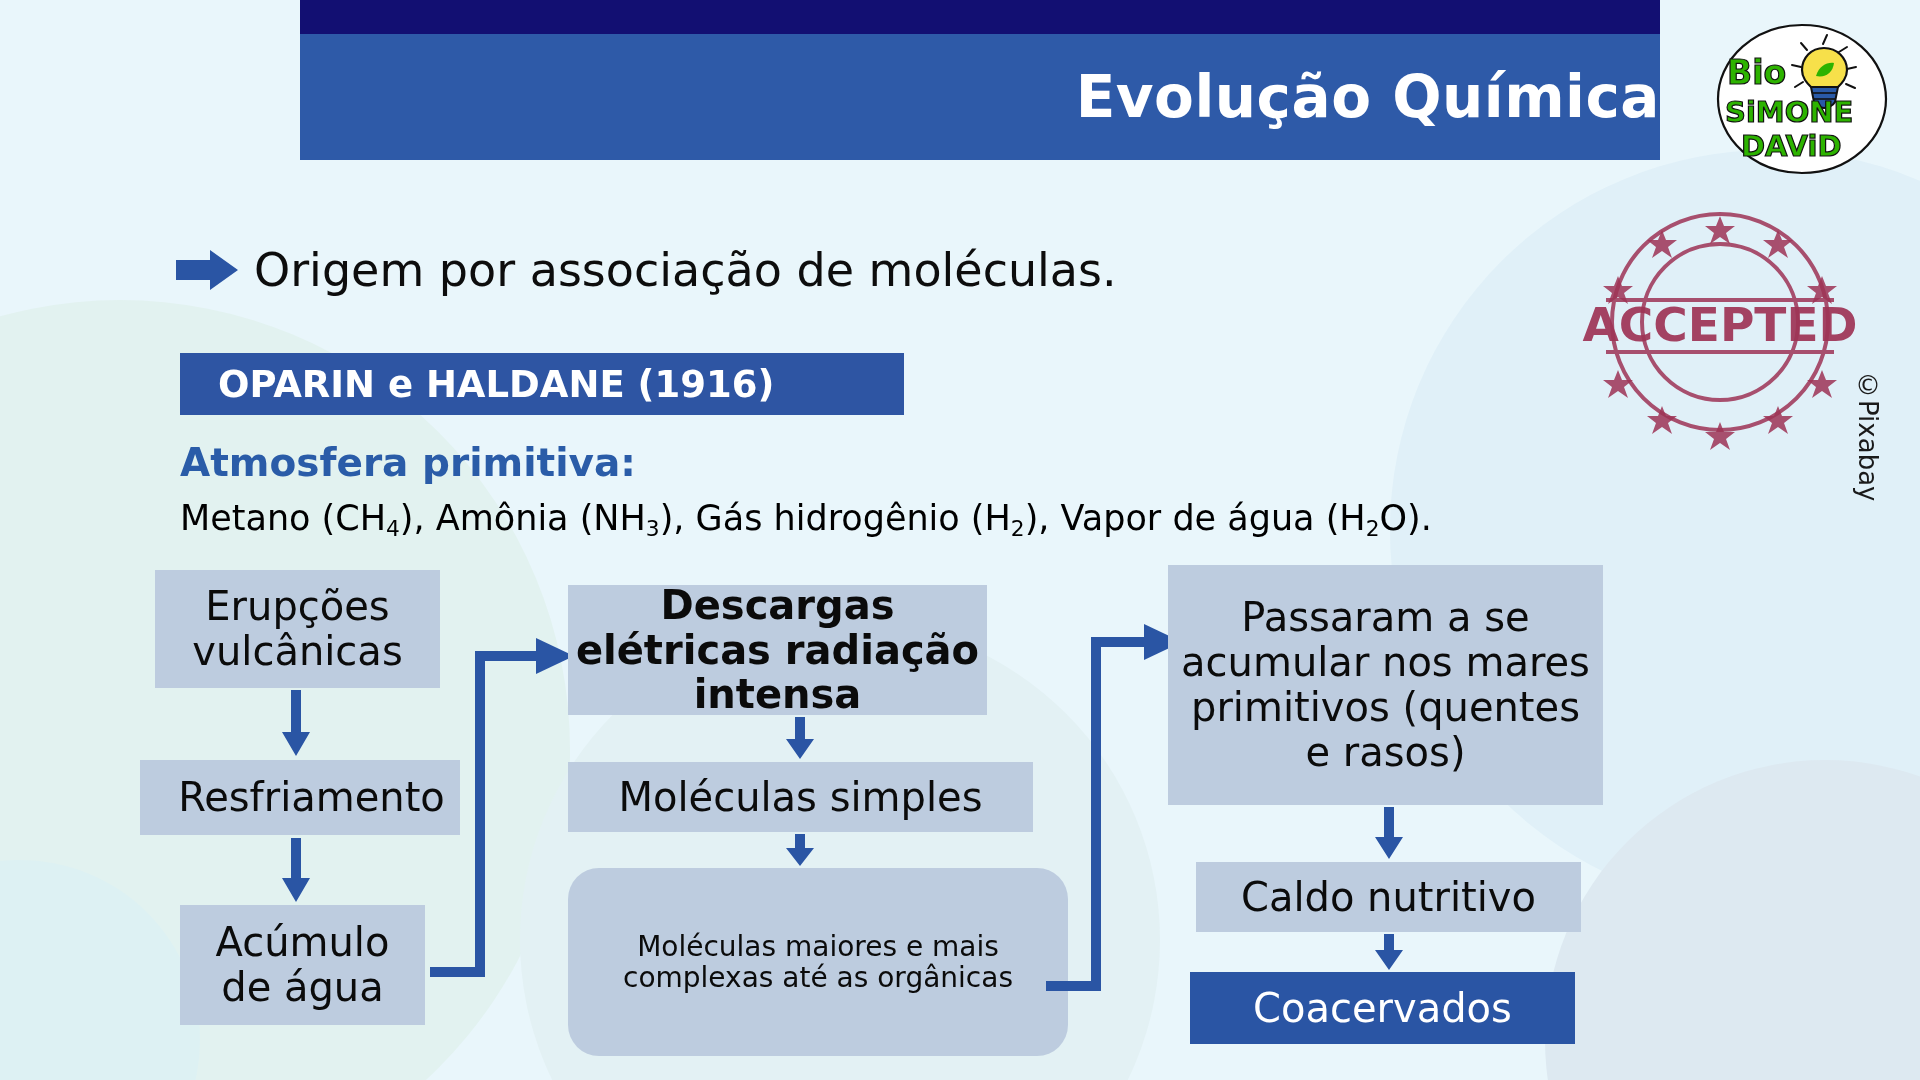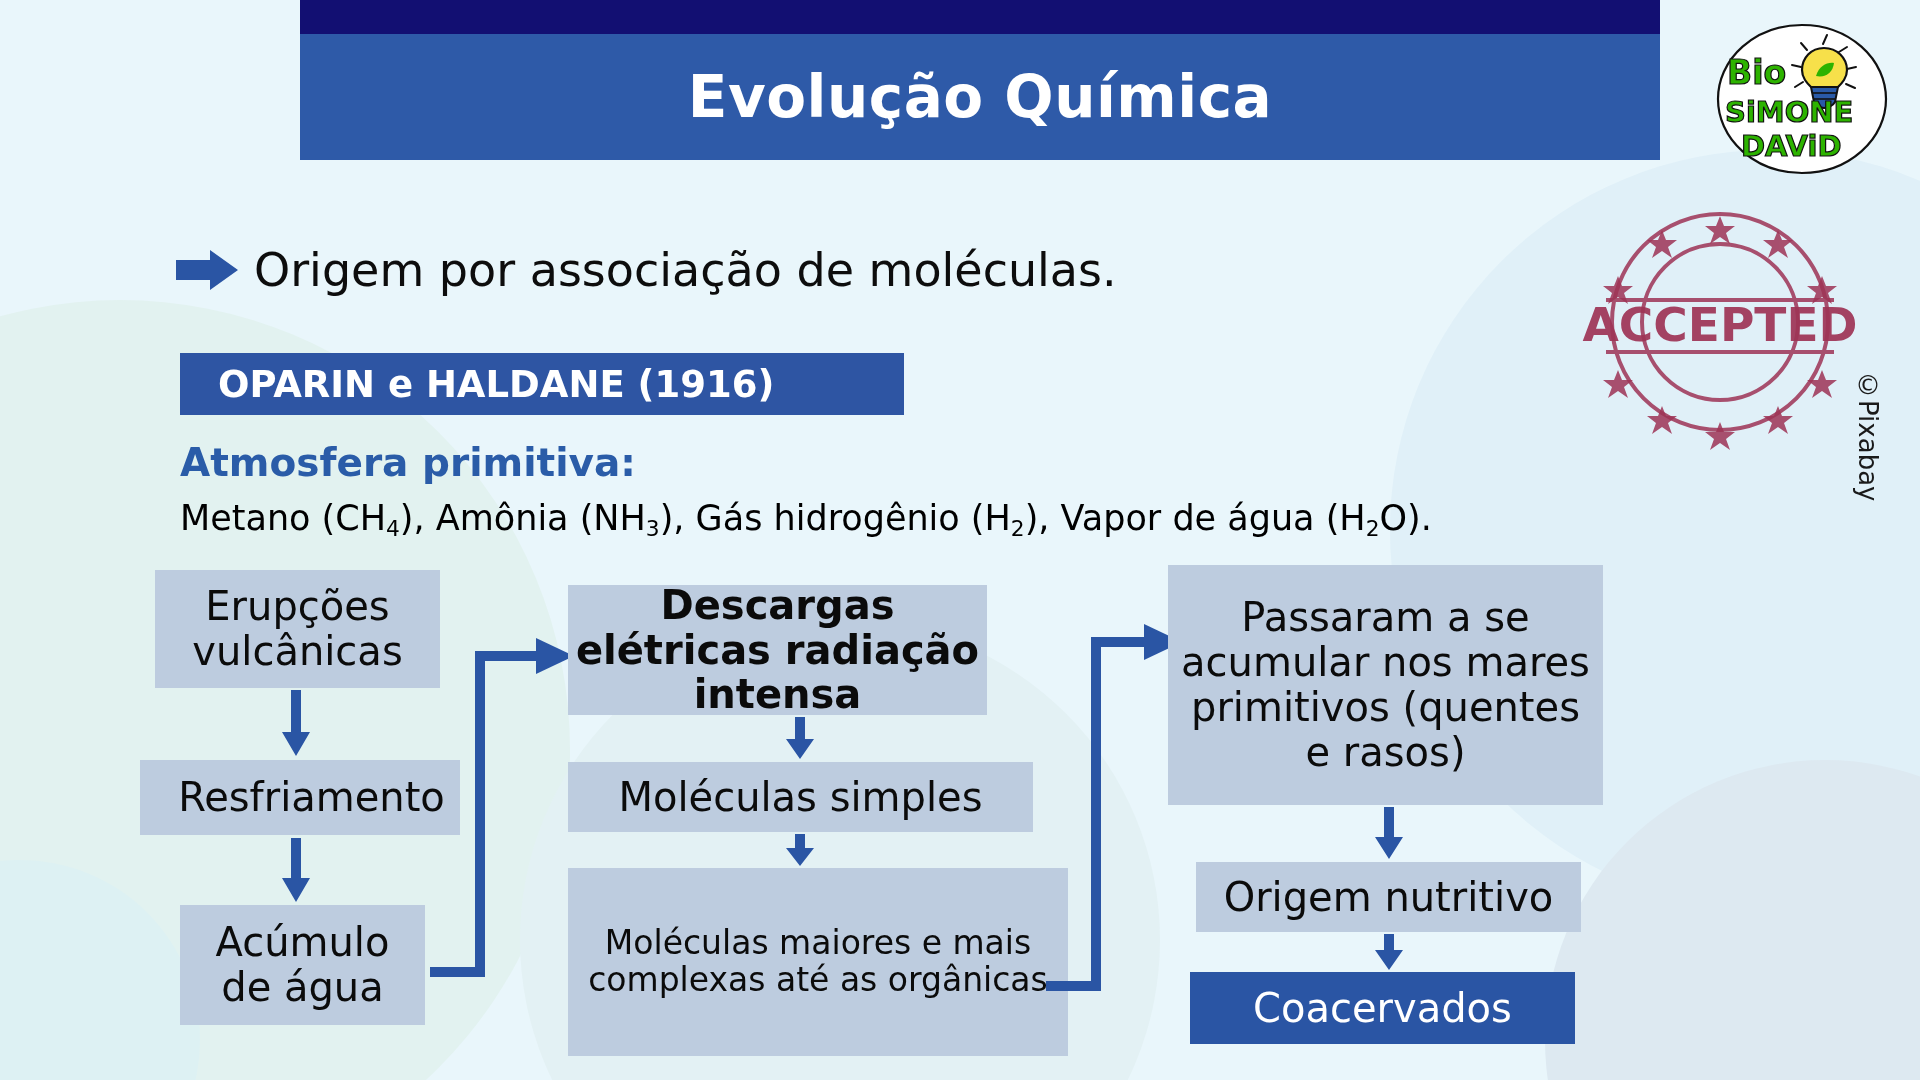--- a/index.html
+++ b/index.html
@@ -71,21 +71,21 @@
   }
   #header-title-bar {
     position: absolute;
     left: 300px;
     top: 34px;
     width: 1360px;
     height: 126px;
     background: #2e5aa8;
     display: flex;
     align-items: center;
-    justify-content: center;
+    justify-content: flex-end;
   }
   #slide-title {
     color: #ffffff;
     font-size: 58px;
     font-weight: bold;
     letter-spacing: 0.5px;
     font-family: "DejaVu Sans", sans-serif;
   }
 
   
@@ -202,21 +202,21 @@
     color: #ffffff;
   }
 
   
   #box-erupcoes     { left: 155px;  top: 570px;  width: 285px; height: 118px; font-size: 40px; }
   #box-resfriamento { left: 140px;  top: 760px;  width: 320px; height: 75px;  font-size: 40px; padding-left: 29px; }
   #box-acumulo      { left: 180px;  top: 905px;  width: 245px; height: 120px; font-size: 40px; }
   
   #box-descargas    { left: 568px;  top: 585px;  width: 419px; height: 130px; font-size: 40px; font-weight: bold; }
   #box-moleculas-simples { left: 568px; top: 762px; width: 465px; height: 70px; font-size: 40px; }
-  #box-moleculas-maiores { left: 568px; top: 868px; width: 500px; height: 188px; font-size: 33px; }
+  #box-moleculas-maiores { left: 568px; top: 868px; width: 500px; height: 188px; font-size: 28px; border-radius: 31px; }
   
   #box-passaram     { left: 1168px; top: 565px;  width: 435px; height: 240px; font-size: 40px; }
   #box-caldo        { left: 1196px; top: 862px;  width: 385px; height: 70px;  font-size: 40px; }
   #box-coacervados  { left: 1190px; top: 972px;  width: 385px; height: 72px;  font-size: 40px; }
 
   
   .down-arrow {
     position: absolute;
   }
   #arrow-erupcoes-resfriamento { left: 281px;  top: 690px; width: 30px; height: 66px; }
@@ -348,20 +348,20 @@
   <svg class="elbow-connector" id="connector-col2-col3" viewBox="0 0 150 385">
     <path d="M6 376 L56 376 L56 32 L110 32" fill="none" stroke="#2a55a4" stroke-width="10"></path>
     <polygon points="104,14 142,32 104,50" fill="#2a55a4"></polygon>
   </svg>
 
   <div class="flow-box" id="box-passaram">Passaram a se acumular nos mares primitivos (quentes e rasos)</div>
   <svg class="down-arrow" id="arrow-passaram-caldo" viewBox="0 0 30 52">
     <polygon points="10,0 20,0 20,30 29,30 15,52 1,30 10,30" fill="#2a55a4"></polygon>
   </svg>
 
-  <div class="flow-box" id="box-caldo">Origem nutritivo</div>
+  <div class="flow-box" id="box-caldo">Caldo nutritivo</div>
   <svg class="down-arrow" id="arrow-caldo-coacervados" viewBox="0 0 30 36">
     <polygon points="10,0 20,0 20,16 29,16 15,36 1,16 10,16" fill="#2a55a4"></polygon>
   </svg>
 
   <div class="flow-box accent" id="box-coacervados">Coacervados</div>
 
 </div>
 
 </body></html>

